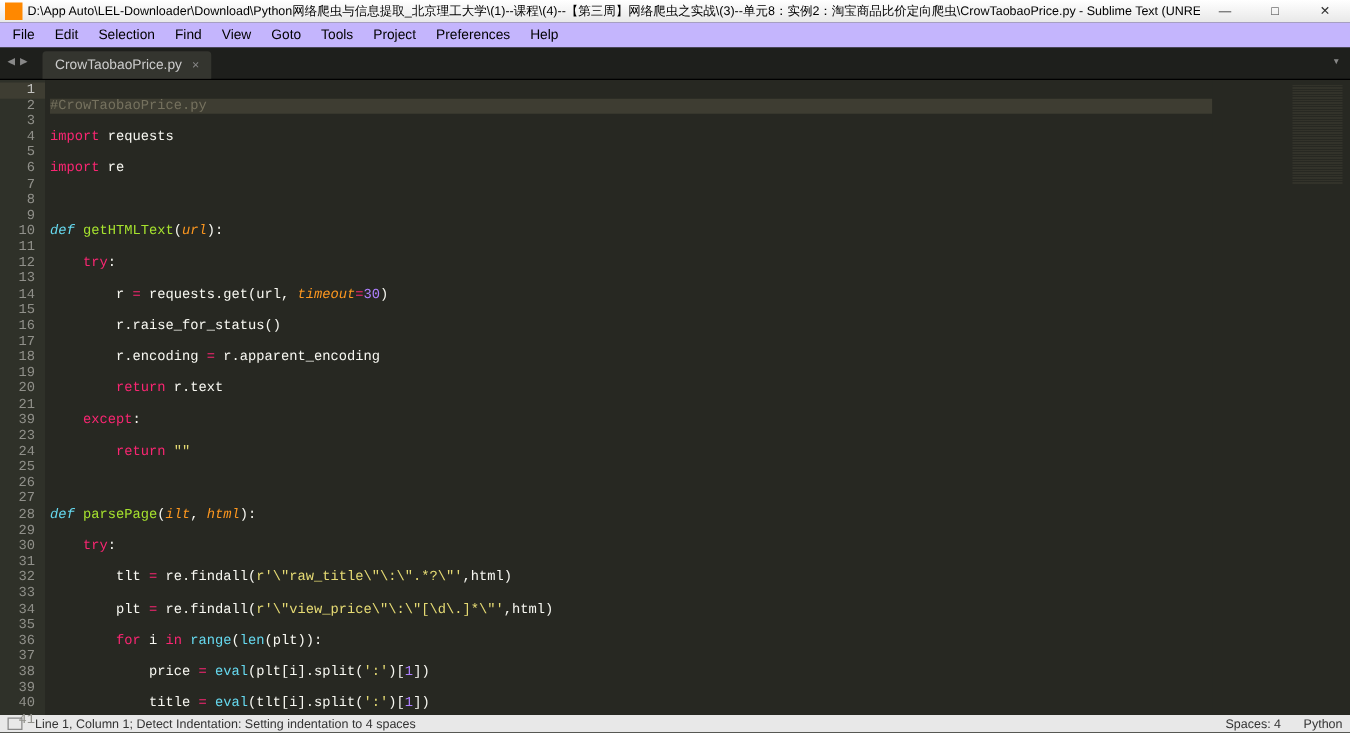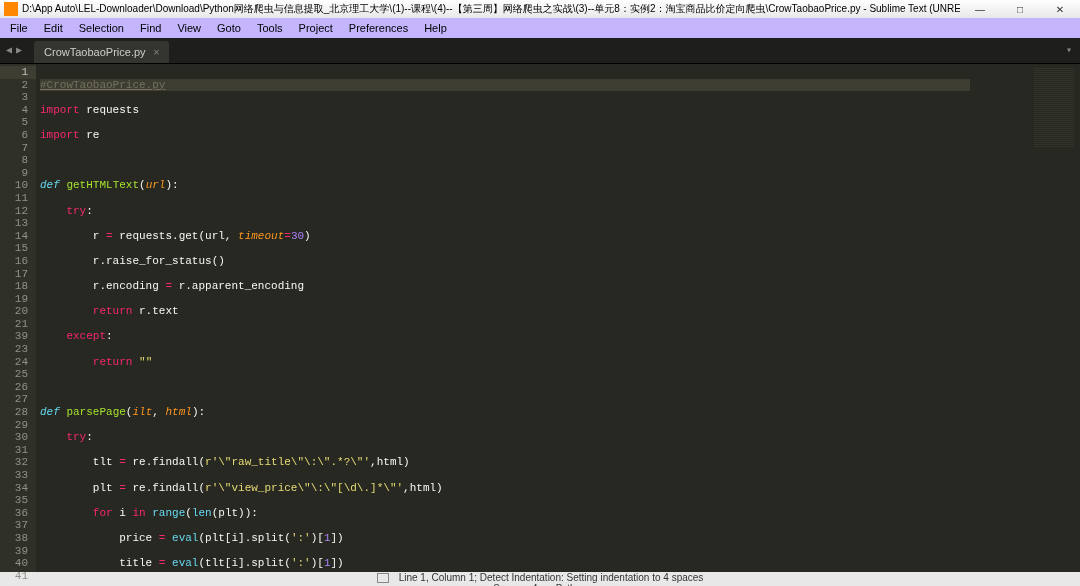--- a/index.html
+++ b/index.html
@@ -14,26 +14,26 @@
   .tabarea { height: 26px; background: #1e1f1c; display: flex; align-items: flex-end; border-bottom: 1px solid #000; position: relative; }
   .nav-arrows { display: flex; align-items: center; padding: 0 6px; gap: 4px; color: #888; font-size: 10px; height: 26px; }
   .tab { background: #34352f; height: 22px; margin-left: 6px; padding: 0 10px; display: flex; align-items: center; font-family: "Segoe UI", Tahoma, sans-serif; font-size: 11px; color: #ccc; border-radius: 3px 3px 0 0; gap: 8px; }
   .tab .close { font-size: 10px; color: #888; }
   .tabarea .overflow { position: absolute; right: 8px; top: 6px; color: #888; font-size: 10px; }
   .editor { display: flex; height: calc(586px - 18px - 20px - 26px - 14px); background: #272822; position: relative; }
   .gutter { width: 36px; background: #2f3129; text-align: right; padding-right: 8px; padding-top: 2px; color: #90908a; font-size: 11px; line-height: 12.6px; user-select: none; }
   .code { flex: 1; padding-top: 2px; padding-left: 4px; font-size: 11px; line-height: 12.6px; white-space: pre; color: #f8f8f2; overflow: hidden; }
   .minimap { width: 110px; background: #272822; position: relative; }
   .minimap .preview { position: absolute; top: 4px; right: 6px; width: 40px; height: 80px; background: repeating-linear-gradient(#3e3d32 0 1px, #272822 1px 2px); opacity: 0.5; }
-  .statusbar { height: 14px; background: #e8e8e8; display: flex; align-items: center; font-family: "Segoe UI", Tahoma, sans-serif; font-size: 10px; color: #333; padding: 0 6px; justify-content: space-between; flex-direction: column; }
+  .statusbar { height: 14px; background: #e8e8e8; display: flex; align-items: center; font-family: "Segoe UI", Tahoma, sans-serif; font-size: 10px; color: #333; padding: 0 6px; justify-content: space-between; }
   .statusbar .left { display: flex; align-items: center; gap: 10px; }
   .statusbar .right { display: flex; align-items: center; gap: 18px; }
   .st-icon { width: 12px; height: 10px; border: 1px solid #888; display: inline-block; }
   
-  .cm-comment { color: #75715e; text-decoration: underline; }
+  .cm-comment { color: #75715e; }
   .cm-kw { color: #f92672; }
   .cm-kw2 { color: #66d9ef; font-style: italic; }
   .cm-def { color: #a6e22e; }
   .cm-param { color: #fd971f; font-style: italic; }
   .cm-op { color: #f92672; }
   .cm-num { color: #ae81ff; }
   .cm-str { color: #e6db74; }
   .cm-builtin { color: #66d9ef; }
   .gutter div { height: 12.6px; }
   .gutter div.cur { background: #3e3d32; color: #c2c2bf; margin-right: -8px; padding-right: 8px; }

